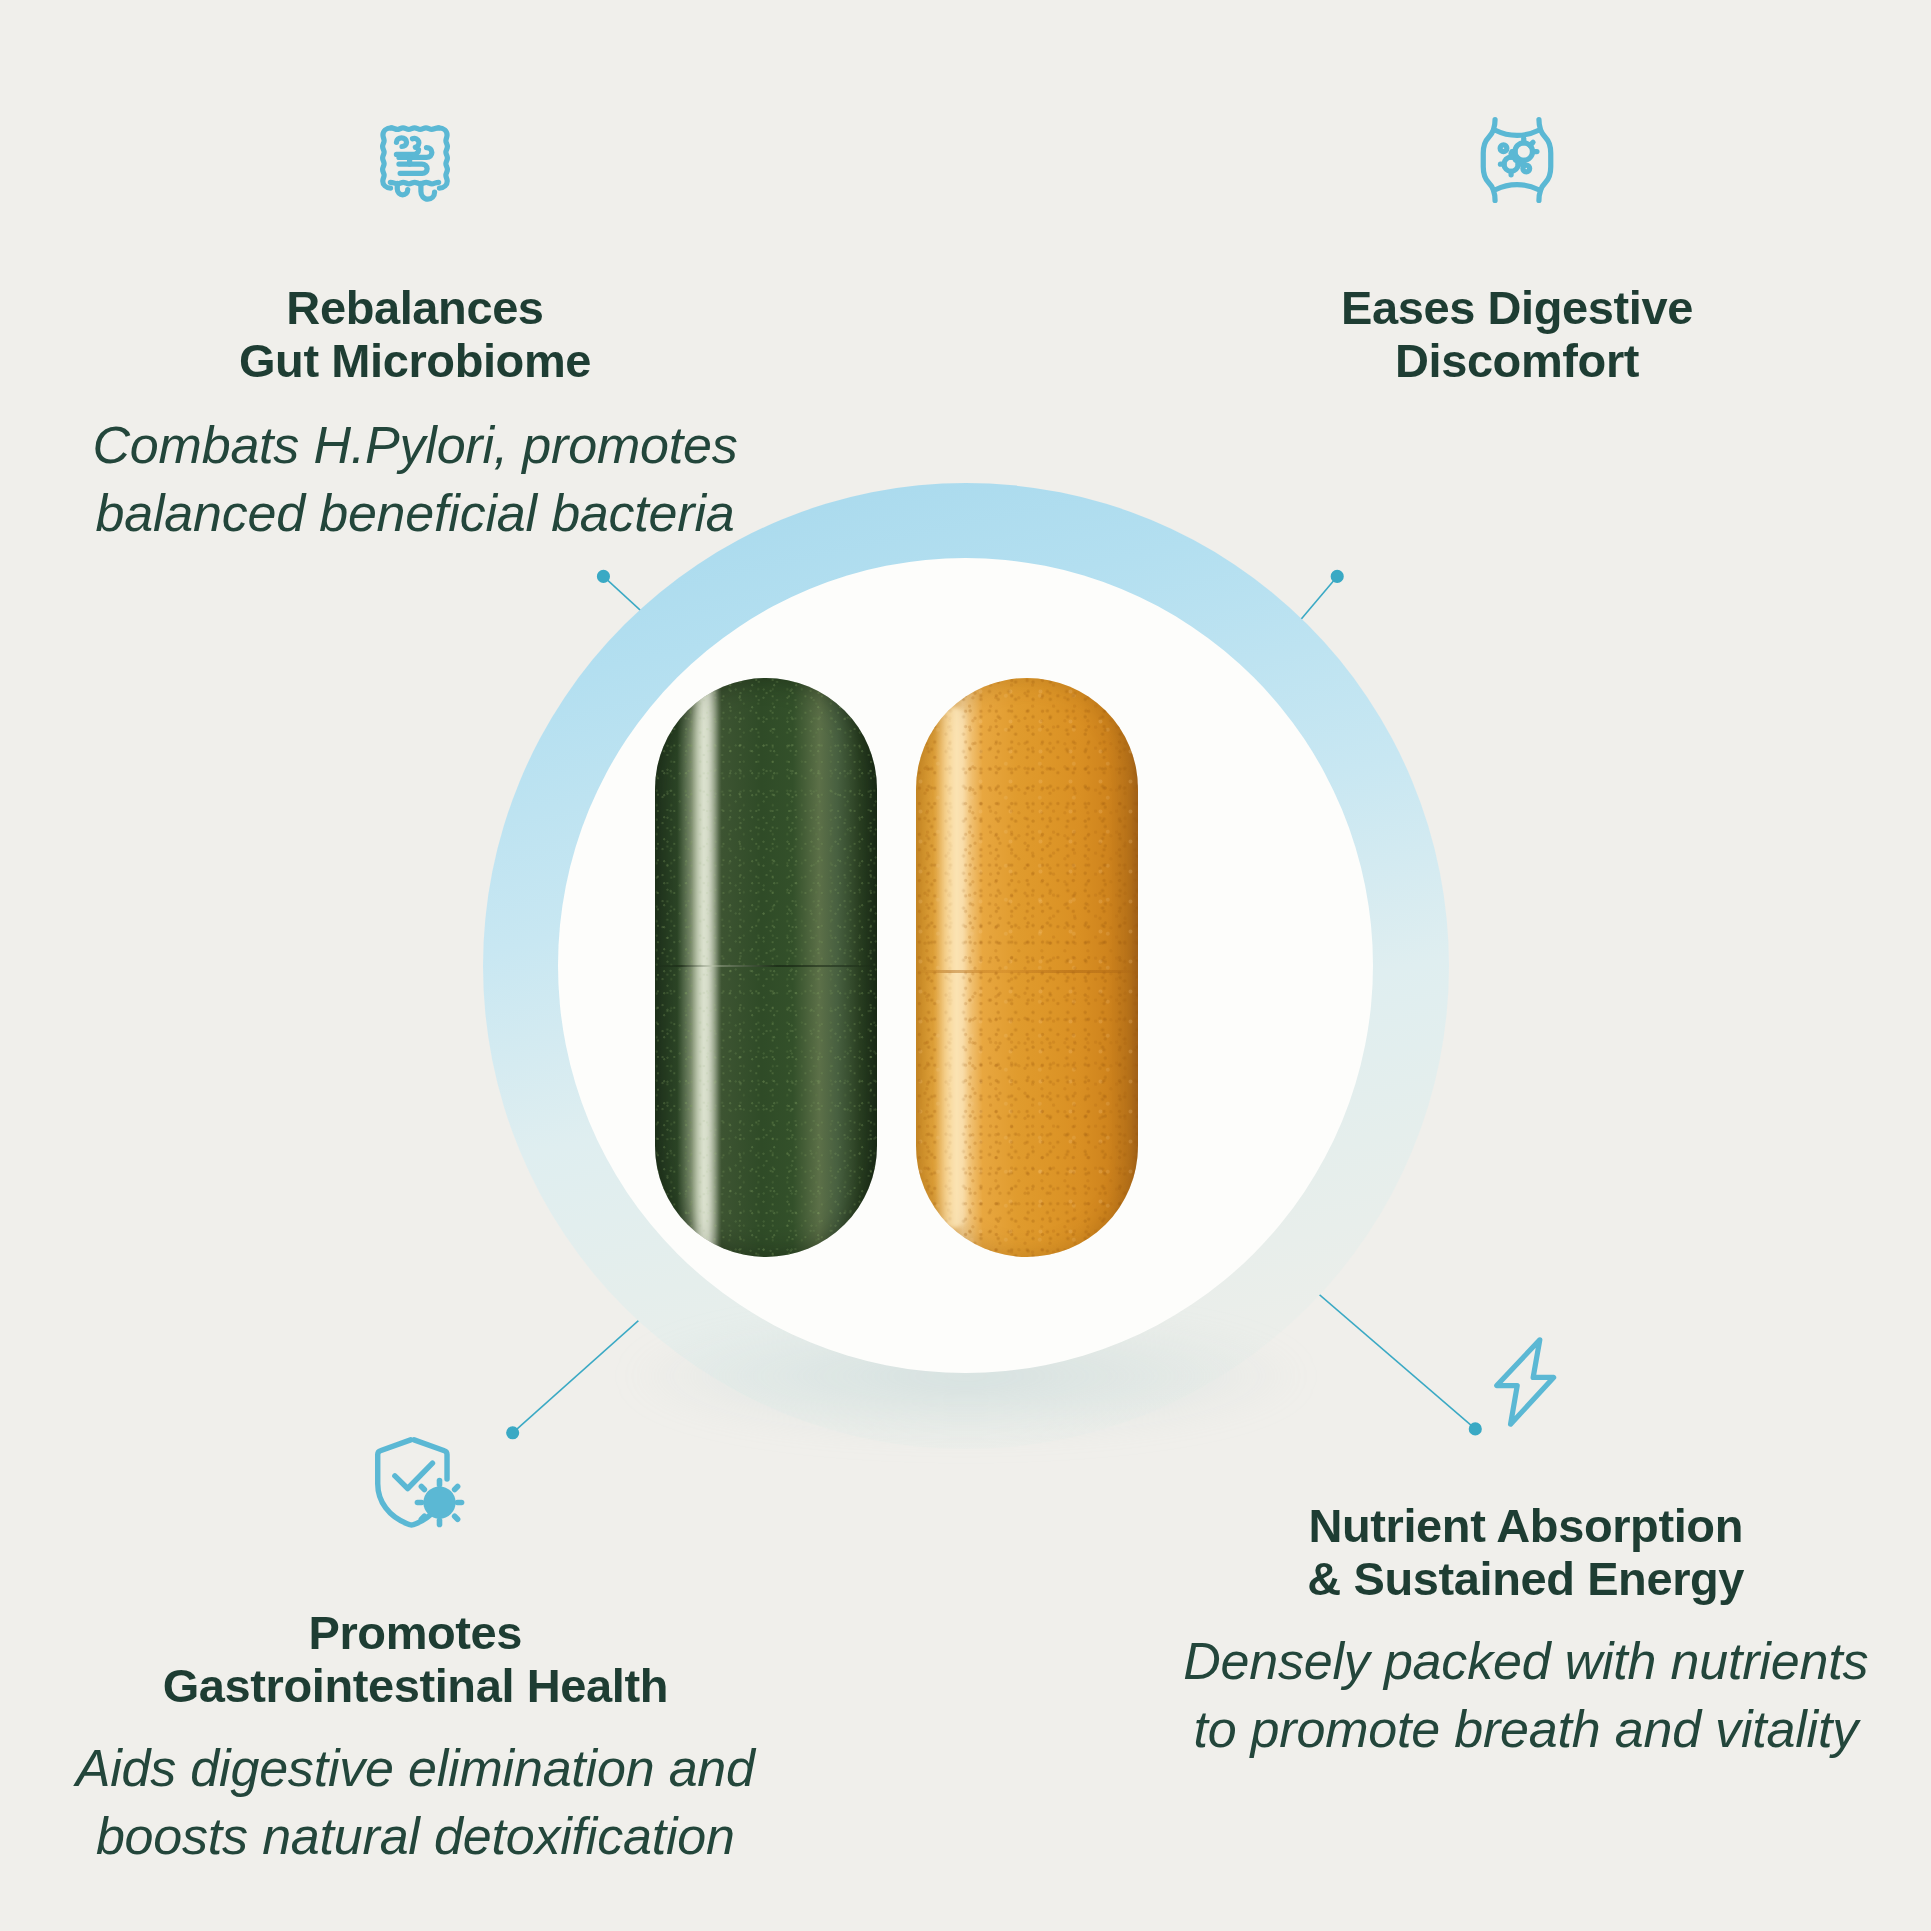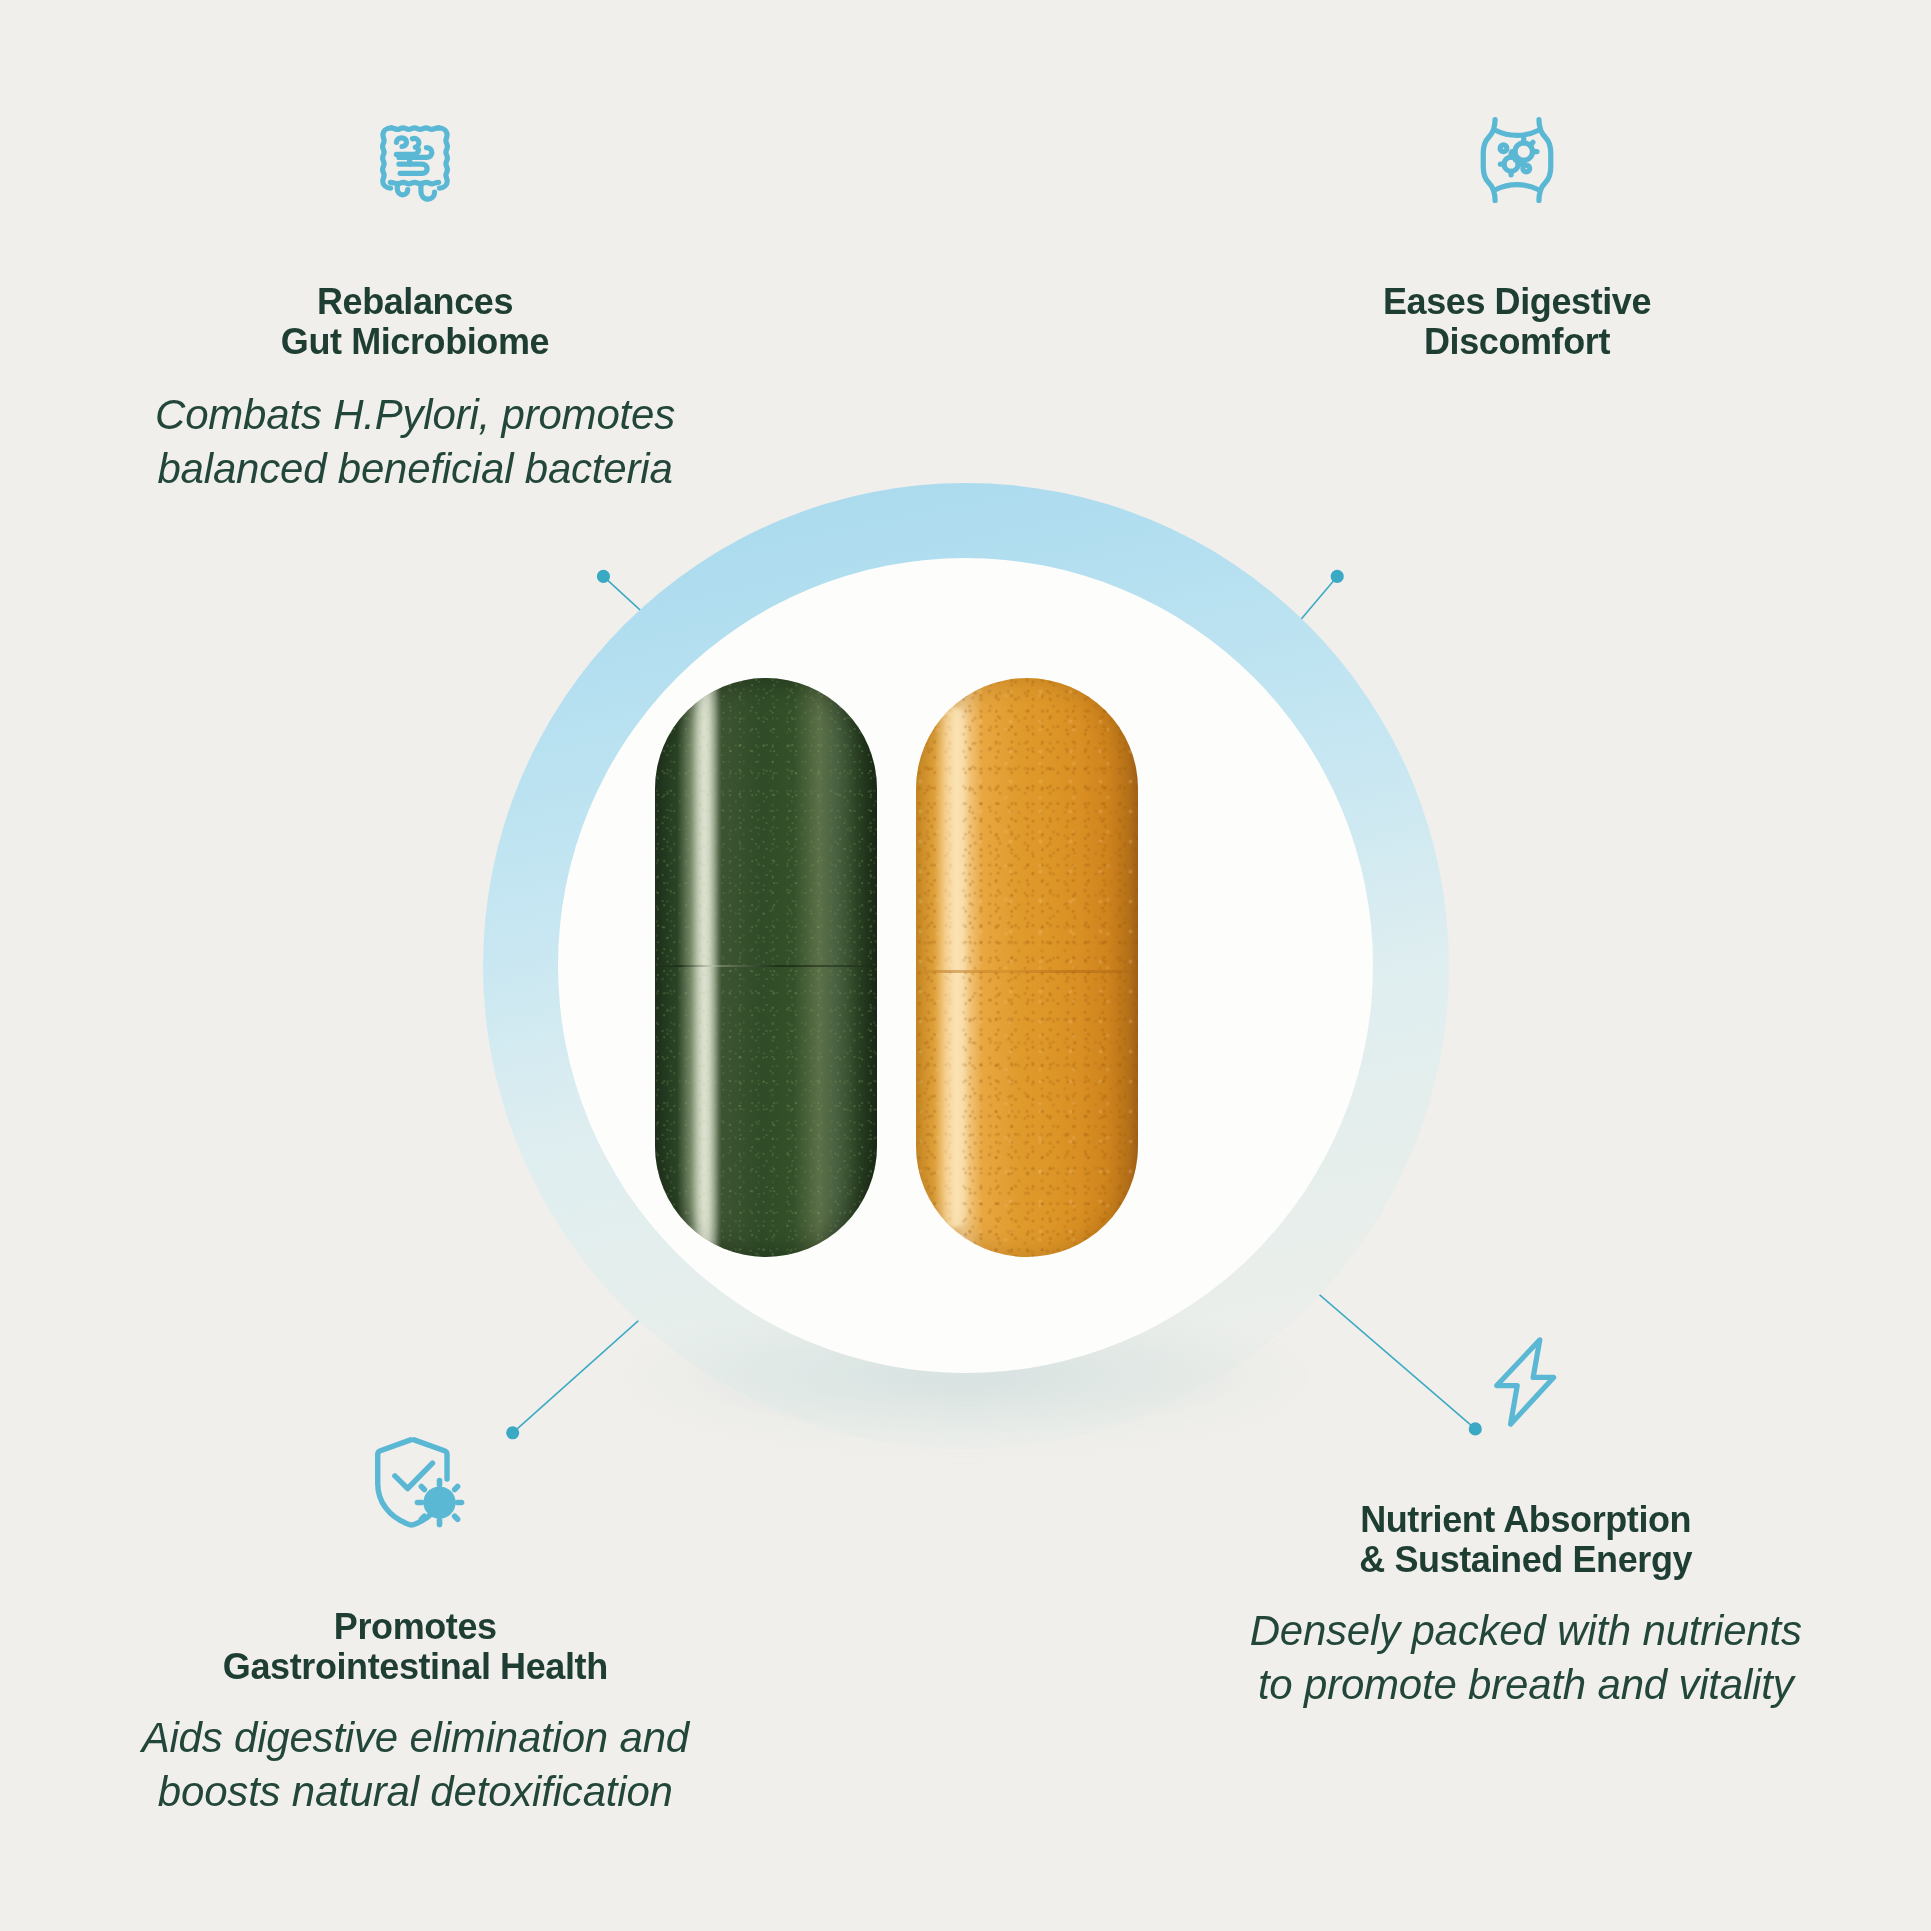--- a/index.html
+++ b/index.html
@@ -27,30 +27,30 @@
   }
 
   .benefit .icon-wrap {
     display:block;
     line-height:0;
   }
 
   .benefit h2 {
     color:#1e3d33;
     font-weight:bold;
-    font-size:36px;
+    font-size:47px;
     line-height:1.12;
     letter-spacing:-0.4px;
     white-space:pre-line;
   }
 
   .benefit p {
     color:#23463b;
     font-style:italic;
-    font-size:42px;
+    font-size:52px;
     line-height:1.30;
     letter-spacing:-0.2px;
     white-space:pre-line;
   }
 
   
   #benefit-top-left     { left:58px;   top:106px;  width:714px; }
   #benefit-top-right    { right:57px;  top:106px;  width:714px; }
   #benefit-bottom-left  { left:19.3px;   top:1429px; width:792px; }
   #benefit-bottom-right { right:19.3px;  top:1330px; width:772px; }

